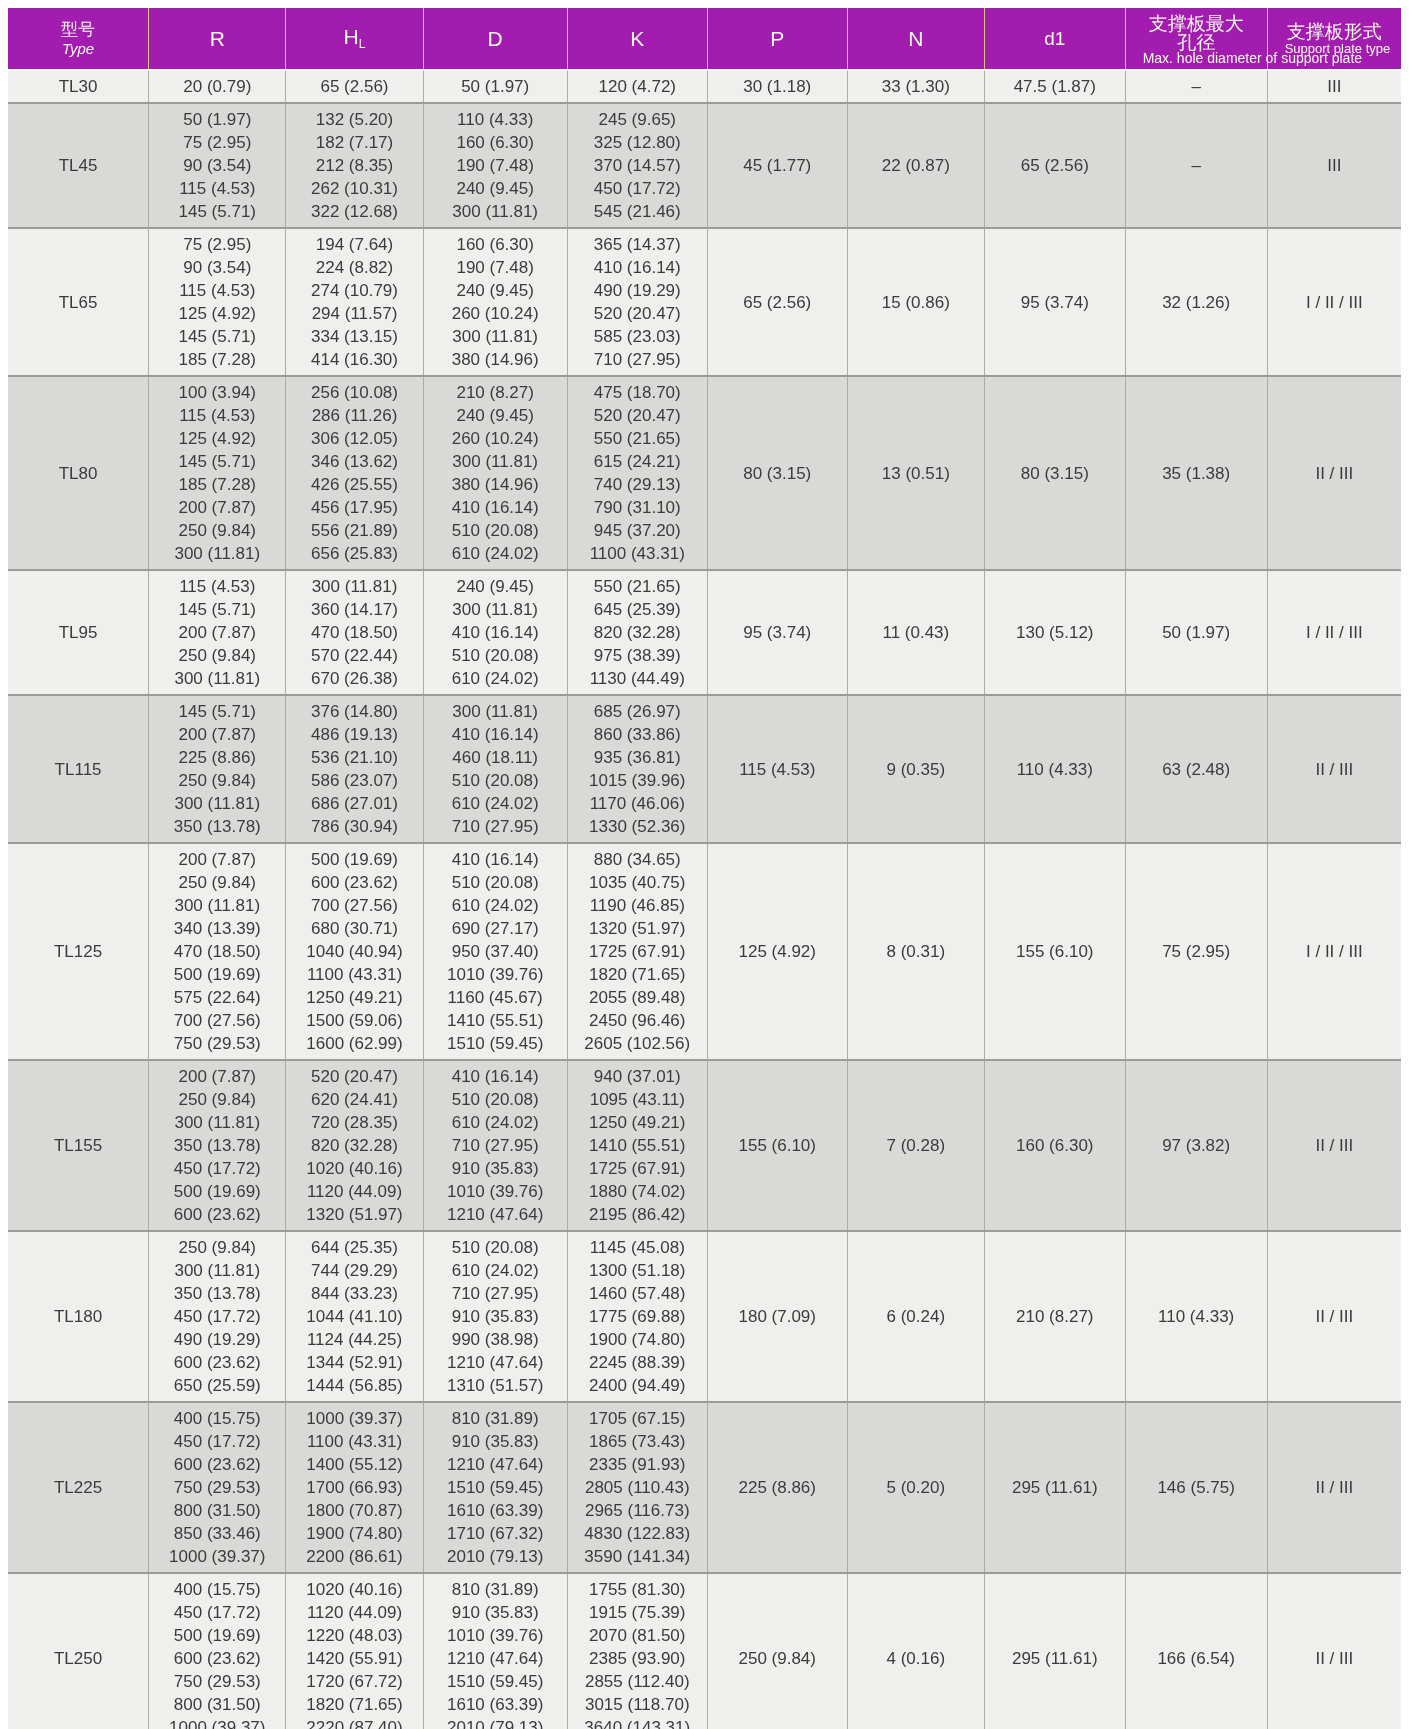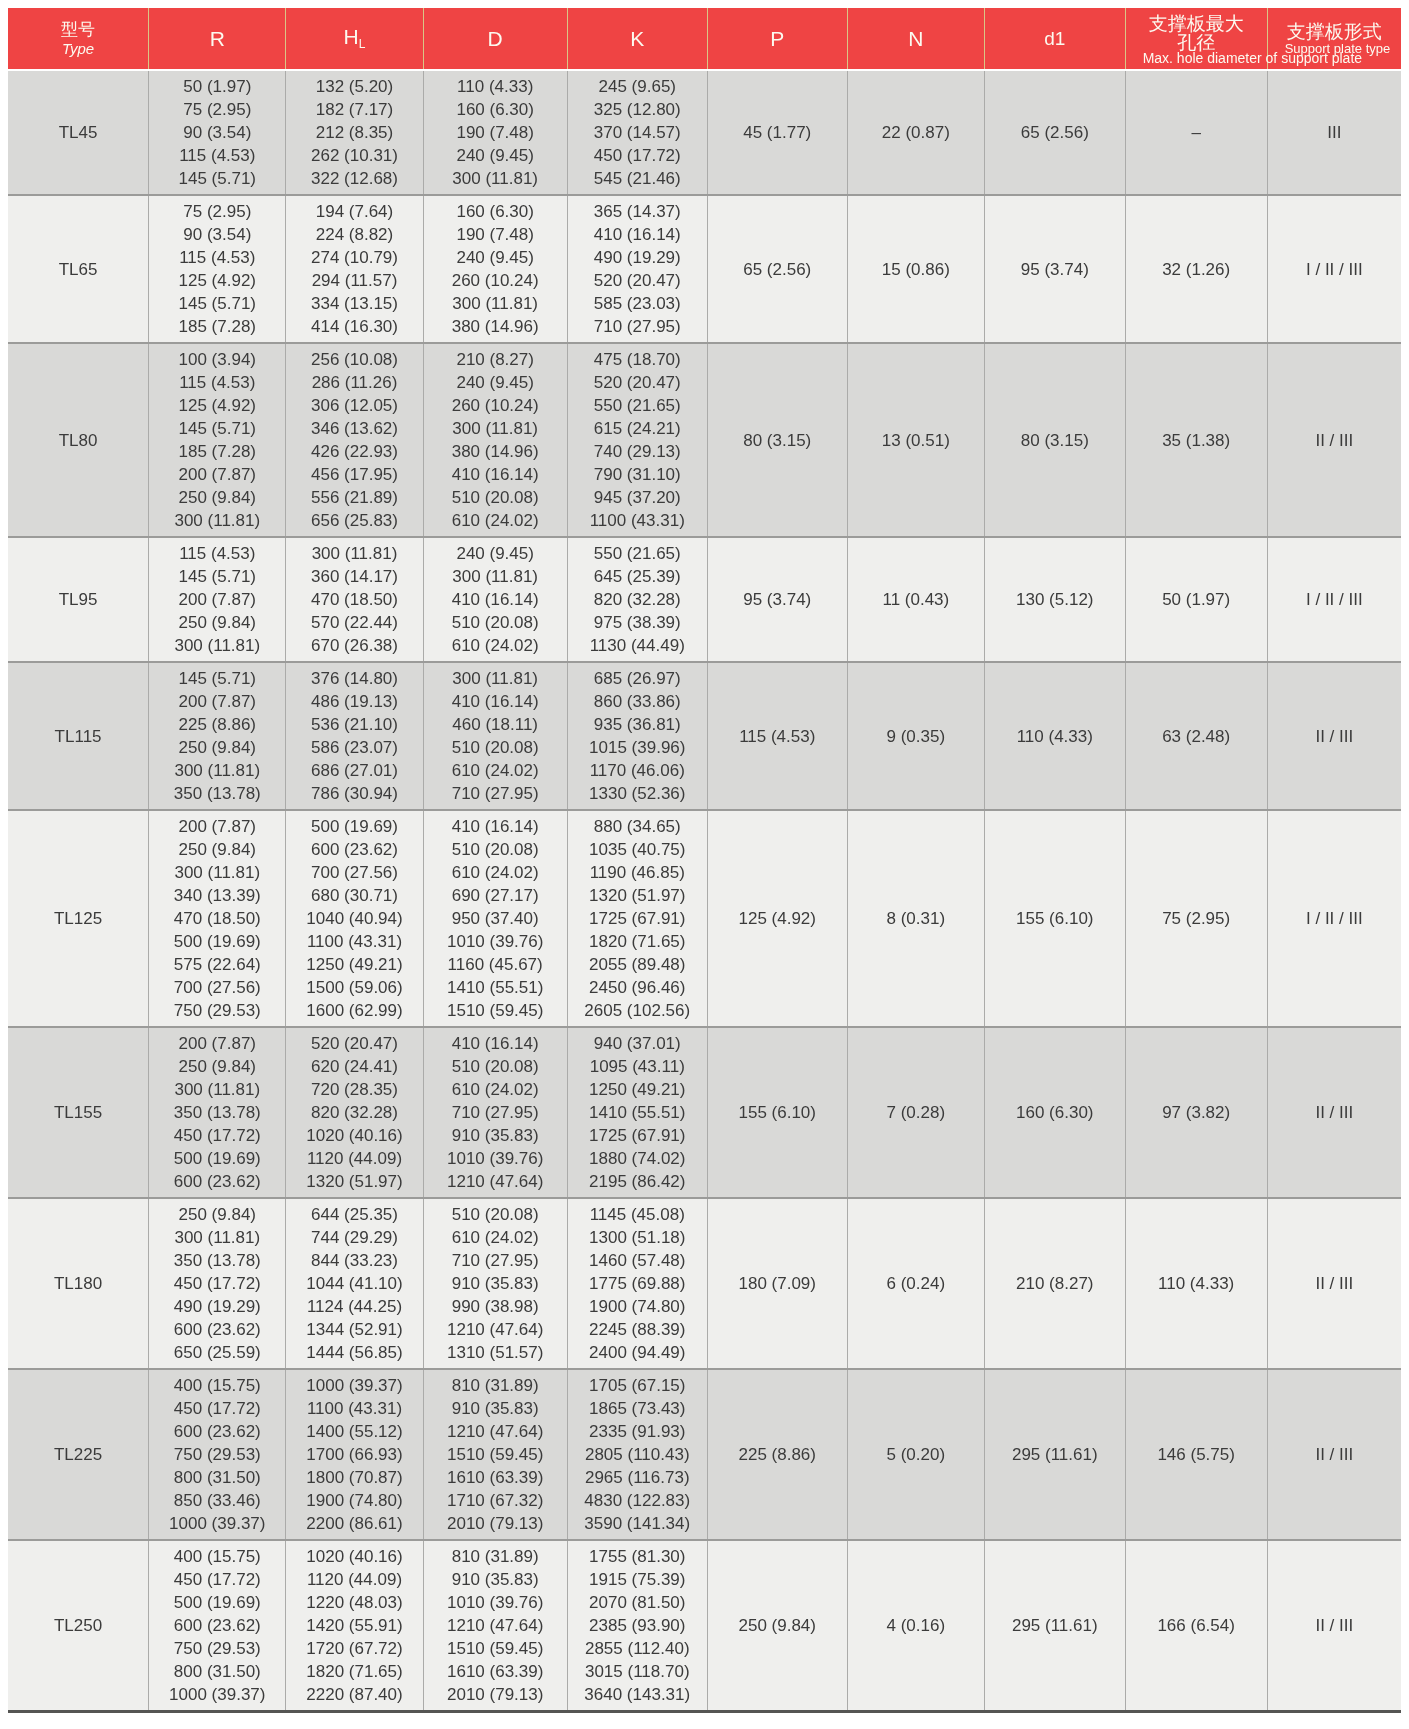--- a/index.html
+++ b/index.html
@@ -13,21 +13,21 @@
     margin: 8px auto 20px 8px;
   }
   table.spec {
     width: 100%;
     border-collapse: collapse;
     table-layout: fixed;
     border-bottom: 3px solid #555553;
   }
   
   thead th {
-    background: #ef4444;
+    background: #a21caf;
     color: #fcfaf0;
     font-weight: 400;
     height: 57px;
     padding: 2px 17px;
     border-left: 1px solid #d9c685;
     vertical-align: middle;
     text-align: center;
     margin-top: 47px;
   }
   thead th:first-child { border-left: none; }
@@ -106,20 +106,40 @@
           <span class="h-zh-sm">支撑板最大孔径</span>
           <span class="h-en-sm">Max. hole diameter of support plate</span>
         </th>
         <th>
           <span class="h-zh-sm">支撑板形式</span>
           <span class="h-en-md">Support plate type</span>
         </th>
       </tr>
     </thead>
     <tbody>
+        <tr class="block light">
+          <td class="type-cell">TL30</td>
+          <td class="multi-cell">
+            <div class="line">20 (0.79)</div>
+          </td>
+          <td class="multi-cell">
+            <div class="line">65 (2.56)</div>
+          </td>
+          <td class="multi-cell">
+            <div class="line">50 (1.97)</div>
+          </td>
+          <td class="multi-cell">
+            <div class="line">120 (4.72)</div>
+          </td>
+          <td class="single-cell">30 (1.18)</td>
+          <td class="single-cell">33 (1.30)</td>
+          <td class="single-cell">47.5 (1.87)</td>
+          <td class="single-cell">–</td>
+          <td class="single-cell">III</td>
+        </tr>
         <tr class="block dark">
           <td class="type-cell">TL45</td>
           <td class="multi-cell">
             <div class="line">50 (1.97)</div>
             <div class="line">75 (2.95)</div>
             <div class="line">90 (3.54)</div>
             <div class="line">115 (4.53)</div>
             <div class="line">145 (5.71)</div>
           </td>
           <td class="multi-cell">
@@ -199,21 +219,21 @@
             <div class="line">185 (7.28)</div>
             <div class="line">200 (7.87)</div>
             <div class="line">250 (9.84)</div>
             <div class="line">300 (11.81)</div>
           </td>
           <td class="multi-cell">
             <div class="line">256 (10.08)</div>
             <div class="line">286 (11.26)</div>
             <div class="line">306 (12.05)</div>
             <div class="line">346 (13.62)</div>
-            <div class="line">426 (22.93)</div>
+            <div class="line">426 (25.55)</div>
             <div class="line">456 (17.95)</div>
             <div class="line">556 (21.89)</div>
             <div class="line">656 (25.83)</div>
           </td>
           <td class="multi-cell">
             <div class="line">210 (8.27)</div>
             <div class="line">240 (9.45)</div>
             <div class="line">260 (10.24)</div>
             <div class="line">300 (11.81)</div>
             <div class="line">380 (14.96)</div>

